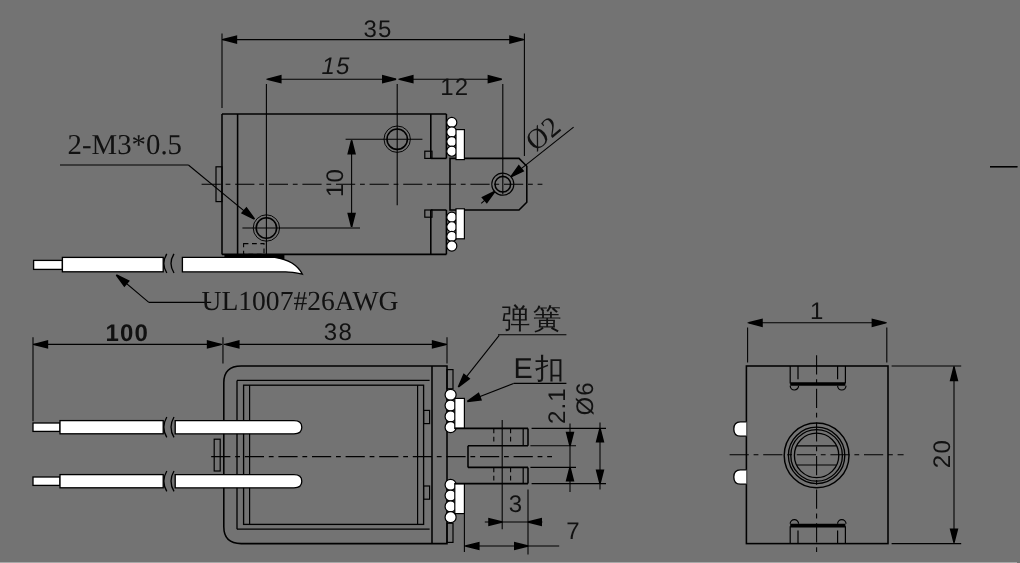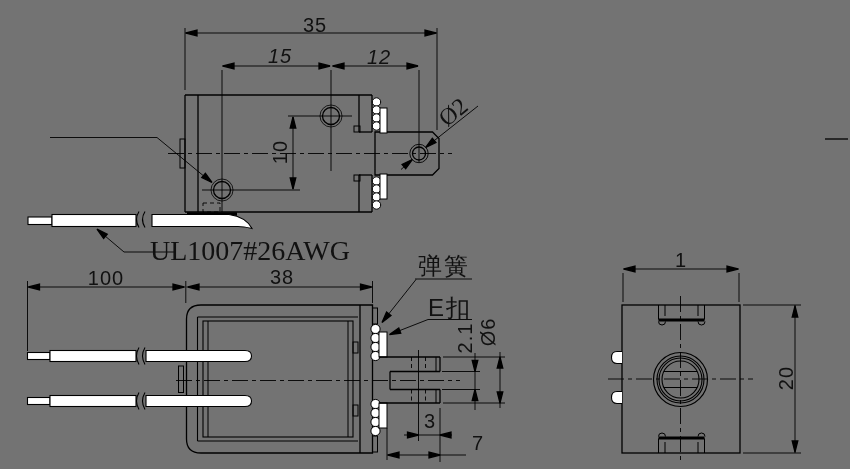--- a/index.html
+++ b/index.html
@@ -4,21 +4,21 @@
 <style>
   html,body{margin:0;padding:0;background:#fff;}
   .stage{position:relative;width:850px;height:469px;background:#737373;overflow:hidden;
          font-family:"Liberation Sans",sans-serif;}
   svg{position:absolute;left:0;top:0;}
   .lbl{position:absolute;transform:translate(-50%,-50%);color:#111;font-size:20px;
        letter-spacing:1px;white-space:nowrap;line-height:1;}
   .rot90{transform:translate(-50%,-50%) rotate(-90deg);}
   .rot38{transform:translate(-50%,-50%) rotate(-40deg);}
   .serif{font-family:"Liberation Serif",serif;font-size:24px;letter-spacing:0;}
-  .serif-sm{font-family:"Liberation Serif",serif;font-size:28px;letter-spacing:0;}
+  .serif-sm{font-family:"Liberation Serif",serif;font-size:23px;letter-spacing:0;}
   .cjk{font-weight:normal;font-size:24px;letter-spacing:2px;}
 </style>
 </head>
 <body>
 
 <div class="stage">
 
 <svg width="850" height="469" viewBox="0 0 850 469">
   <defs>
     <path id="ah" d="M0,0 L-11,-2.8 L-11,2.8 Z" fill="#000"></path>
@@ -269,26 +269,27 @@
     </g>
     <use href="#ah" transform="translate(624,269) rotate(180)"></use>
     <use href="#ah" transform="translate(738,269)"></use>
     <use href="#ah" transform="translate(795,306) rotate(-90)"></use>
     <use href="#ah" transform="translate(795,452) rotate(90)"></use>
   </g>
 </svg>
 
 <div class="lbl" style="left:315px;top:25px;">35</div>
 <div class="lbl" style="left:280px;top:56px;font-style:italic;">15</div>
-<div class="lbl" style="left:379px;top:57px;font-style:italic;">12</div>
+<div class="lbl" style="left:379px;top:73px;">12</div>
 <div class="lbl rot90" style="left:280px;top:152px;">10</div>
+<div class="lbl serif" style="left:104px;top:121px;">2-M3*0.5</div>
 <div class="lbl serif rot38" style="left:453px;top:112px;">Ø2</div>
 <div class="lbl serif-sm" style="left:250px;top:251px;">UL1007#26AWG</div>
 
-<div class="lbl" style="left:106px;top:278px;">100</div>
+<div class="lbl" style="left:106px;top:278px;font-weight:bold;">100</div>
 <div class="lbl" style="left:282px;top:277px;">38</div>
 <div class="lbl cjk" style="left:444px;top:266px;">弹簧</div>
 <div class="lbl cjk" style="left:450px;top:308px;">E扣</div>
 <div class="lbl rot90" style="left:465px;top:338px;">2.1</div>
 <div class="lbl rot90" style="left:488px;top:332px;">Ø6</div>
 <div class="lbl" style="left:430px;top:421px;">3</div>
 <div class="lbl" style="left:478px;top:443px;">7</div>
 
 <div class="lbl" style="left:681px;top:260px;">1</div>
 <div class="lbl rot90" style="left:786px;top:378px;">20</div>

